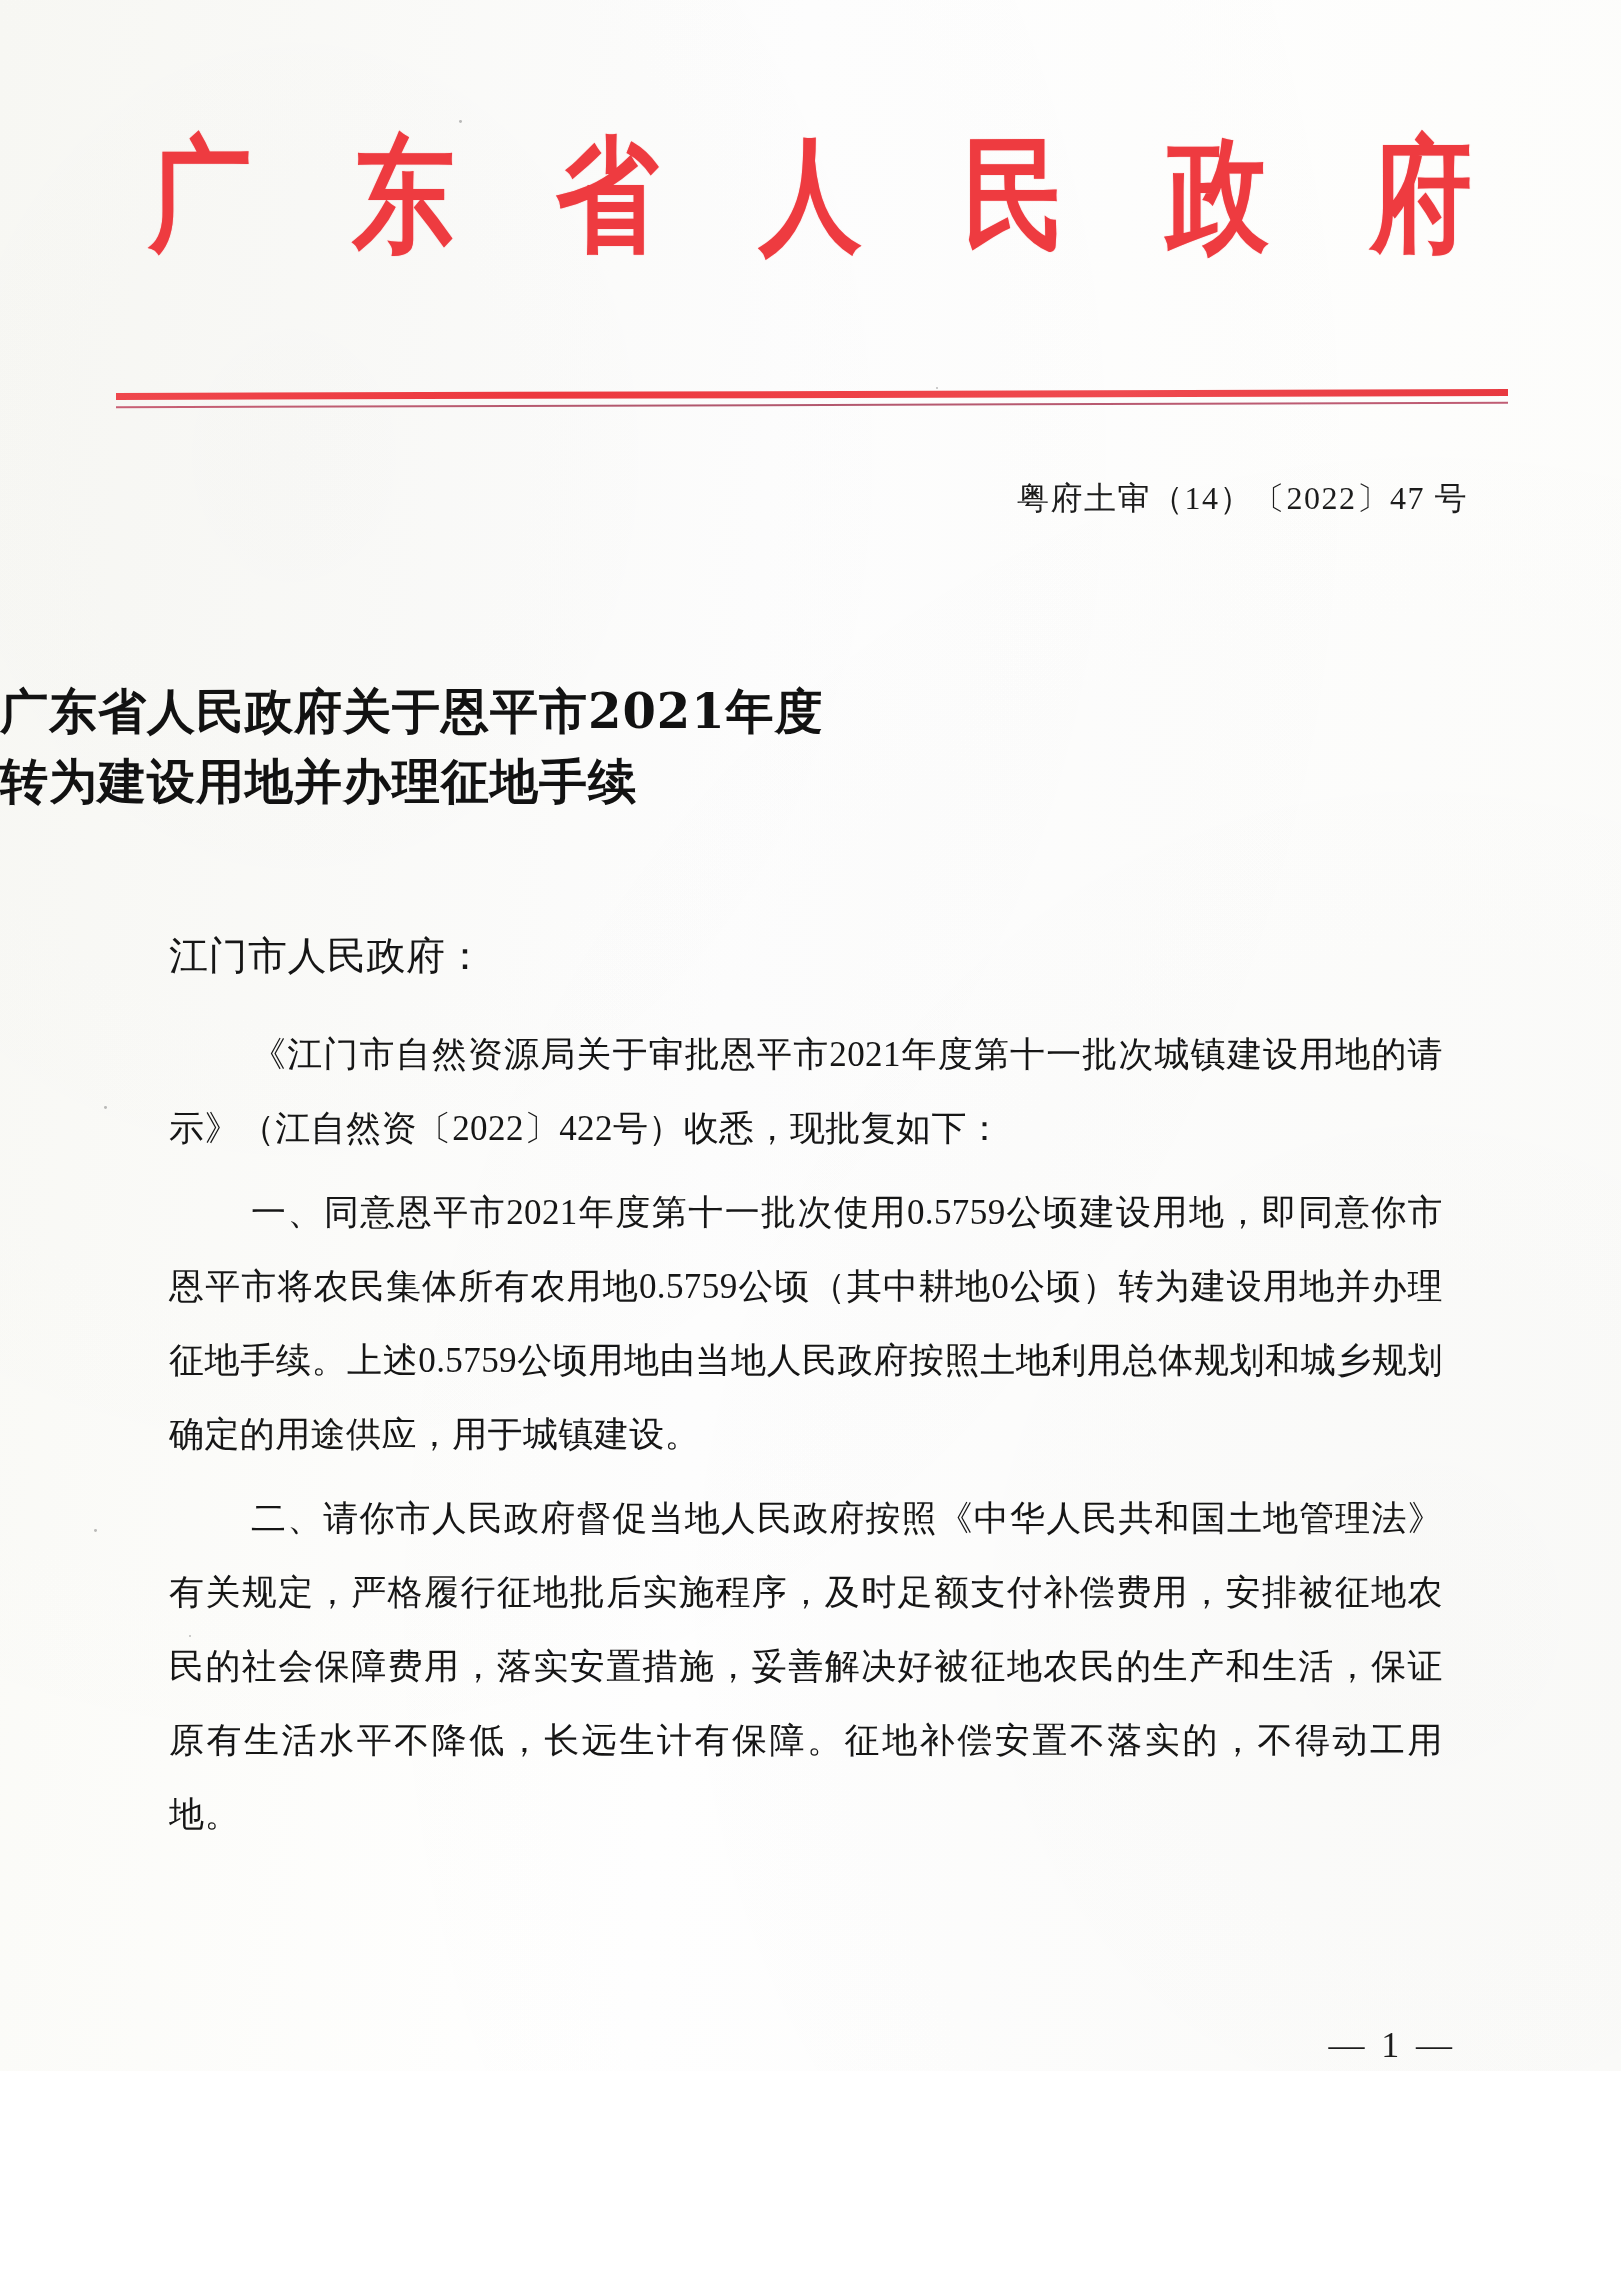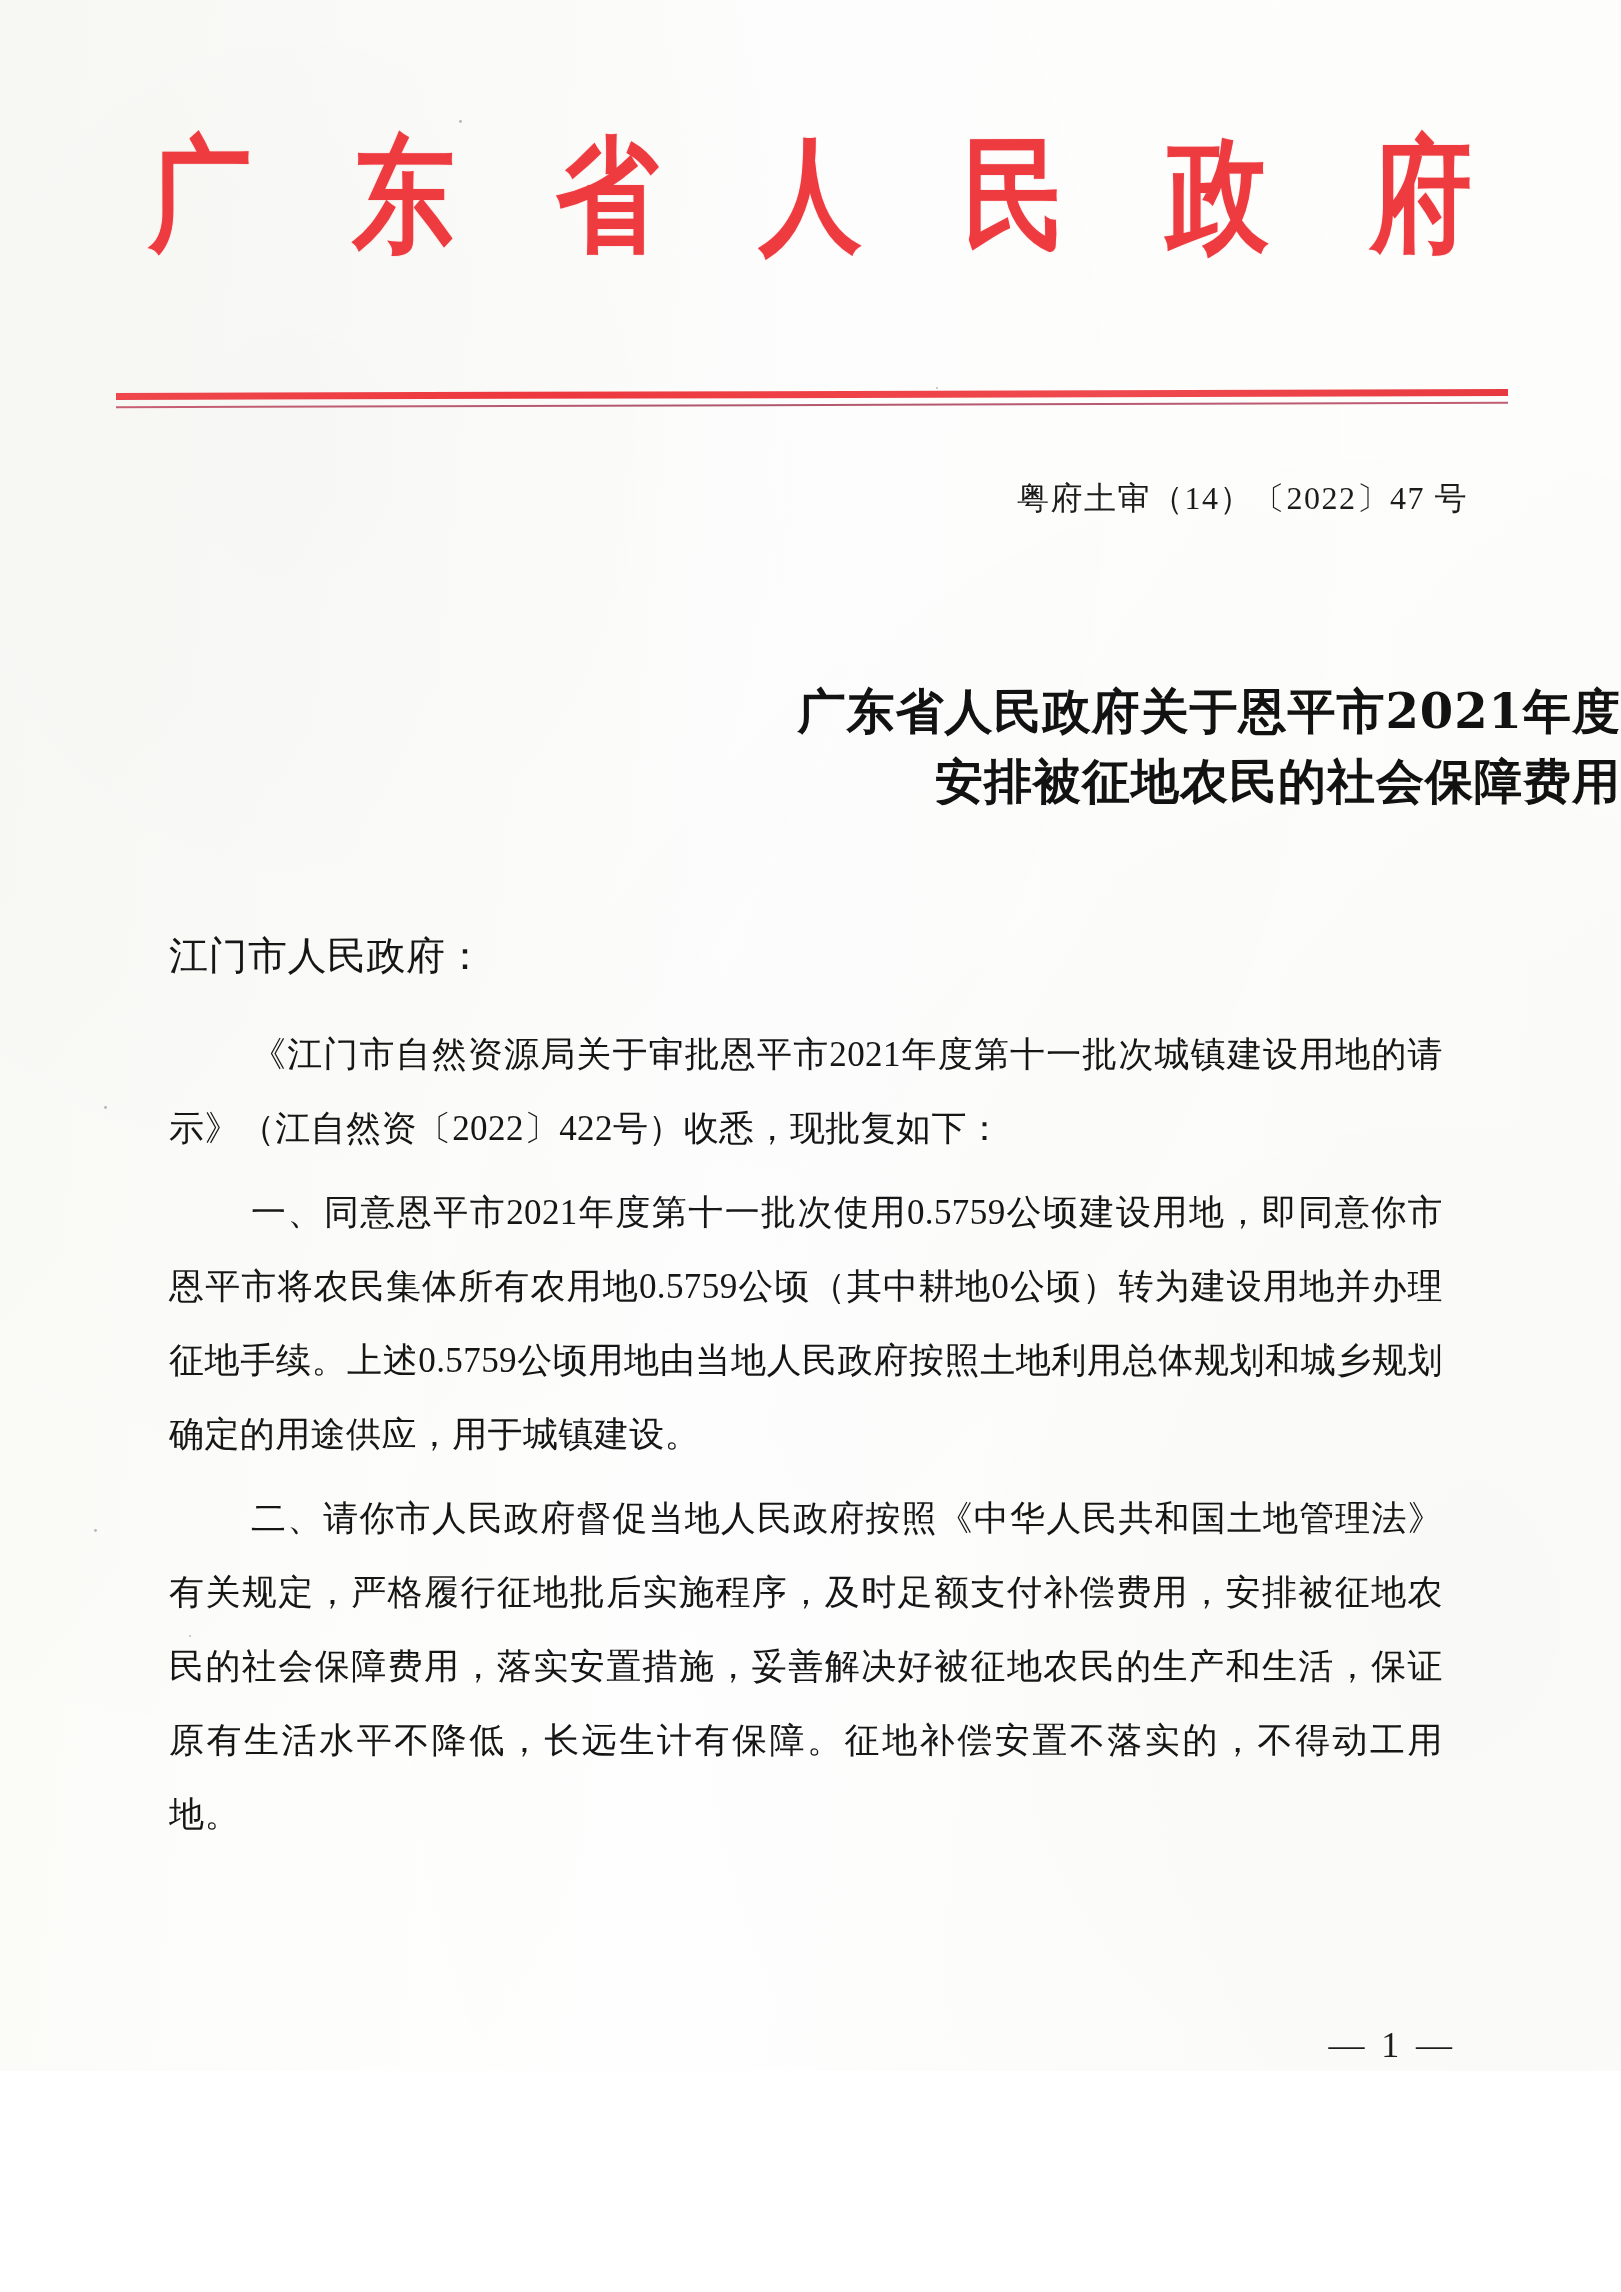--- a/index.html
+++ b/index.html
@@ -90,21 +90,21 @@
     color: #1c1c1c;
     white-space: nowrap;
   }
 
   
   #doc-title {
     position: absolute;
     left: 0;
     right: 0;
     top: 676px;
-    text-align: right;
+    text-align: left;
   }
   #doc-title .tline {
     font-family: "DejaVu Serif", "Liberation Serif", serif;
     font-size: 48px;
     font-weight: 700;
     line-height: 1.46;
     letter-spacing: 1px;
     color: #121212;
   }
 
@@ -163,21 +163,21 @@
     <div class="mast-text">广 东 省 人 民 政 府</div>
   </div>
 
   <div class="rule rule-thick" id="rule-top-thick"></div>
   <div class="rule rule-thin" id="rule-top-thin"></div>
 
   <div id="doc-number">粤府土审（14）〔2022〕47 号</div>
 
   <div id="doc-title">
     <div class="tline">广东省人民政府关于恩平市2021年度</div>
-    <div class="tline">安排被征地农民的社会保障费用</div>
+    <div class="tline">转为建设用地并办理征地手续</div>
   </div>
 
   <div id="body-block">
     <div class="salutation">江门市人民政府：</div>
 
     <p class="para">《江门市自然资源局关于审批恩平市2021年度第十一批次城镇建设用地的请示》（江自然资〔2022〕422号）收悉，现批复如下：</p>
     <p class="para">一、同意恩平市2021年度第十一批次使用0.5759公顷建设用地，即同意你市恩平市将农民集体所有农用地0.5759公顷（其中耕地0公顷）转为建设用地并办理征地手续。上述0.5759公顷用地由当地人民政府按照土地利用总体规划和城乡规划确定的用途供应，用于城镇建设。</p>
     <p class="para">二、请你市人民政府督促当地人民政府按照《中华人民共和国土地管理法》有关规定，严格履行征地批后实施程序，及时足额支付补偿费用，安排被征地农民的社会保障费用，落实安置措施，妥善解决好被征地农民的生产和生活，保证原有生活水平不降低，长远生计有保障。征地补偿安置不落实的，不得动工用地。</p>
   </div>
 

